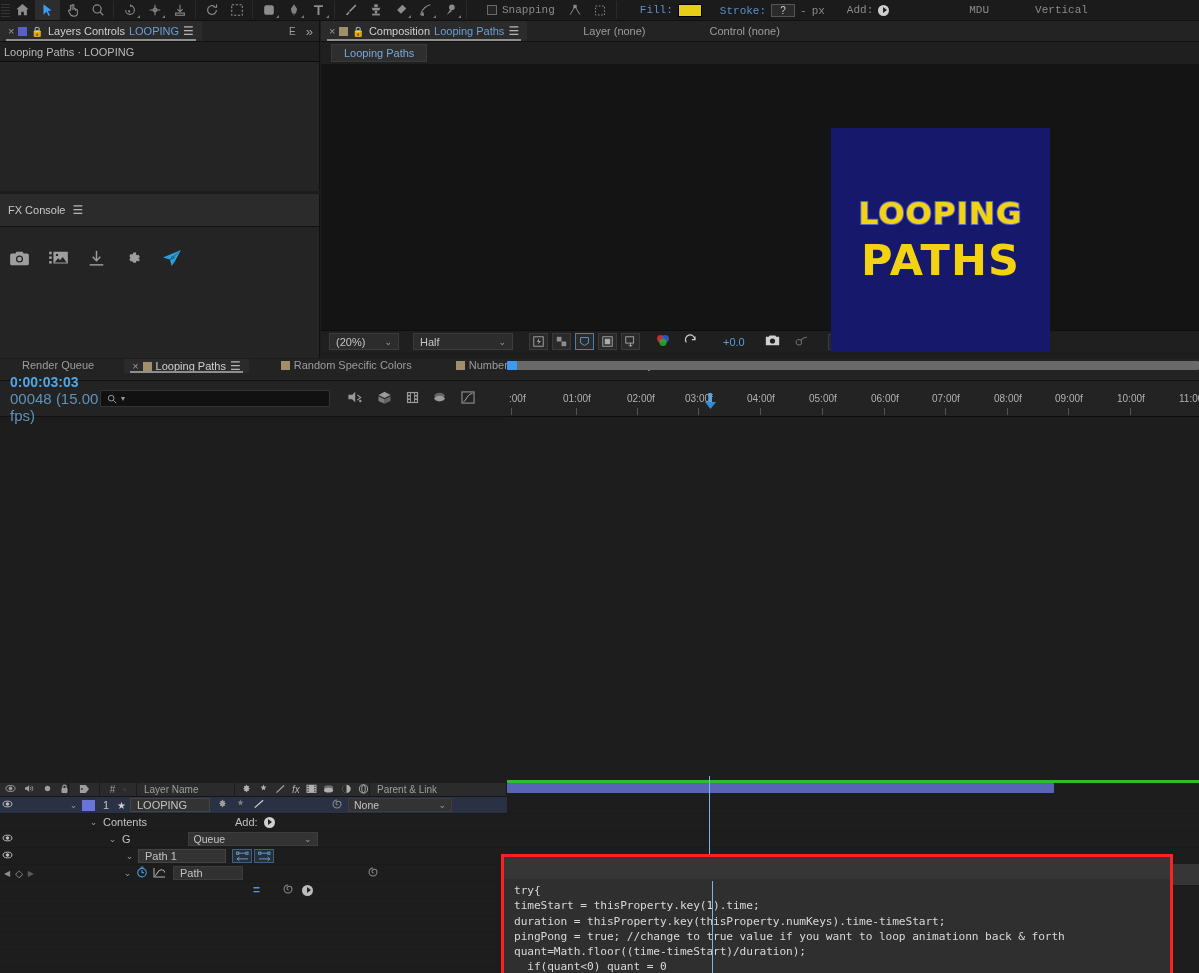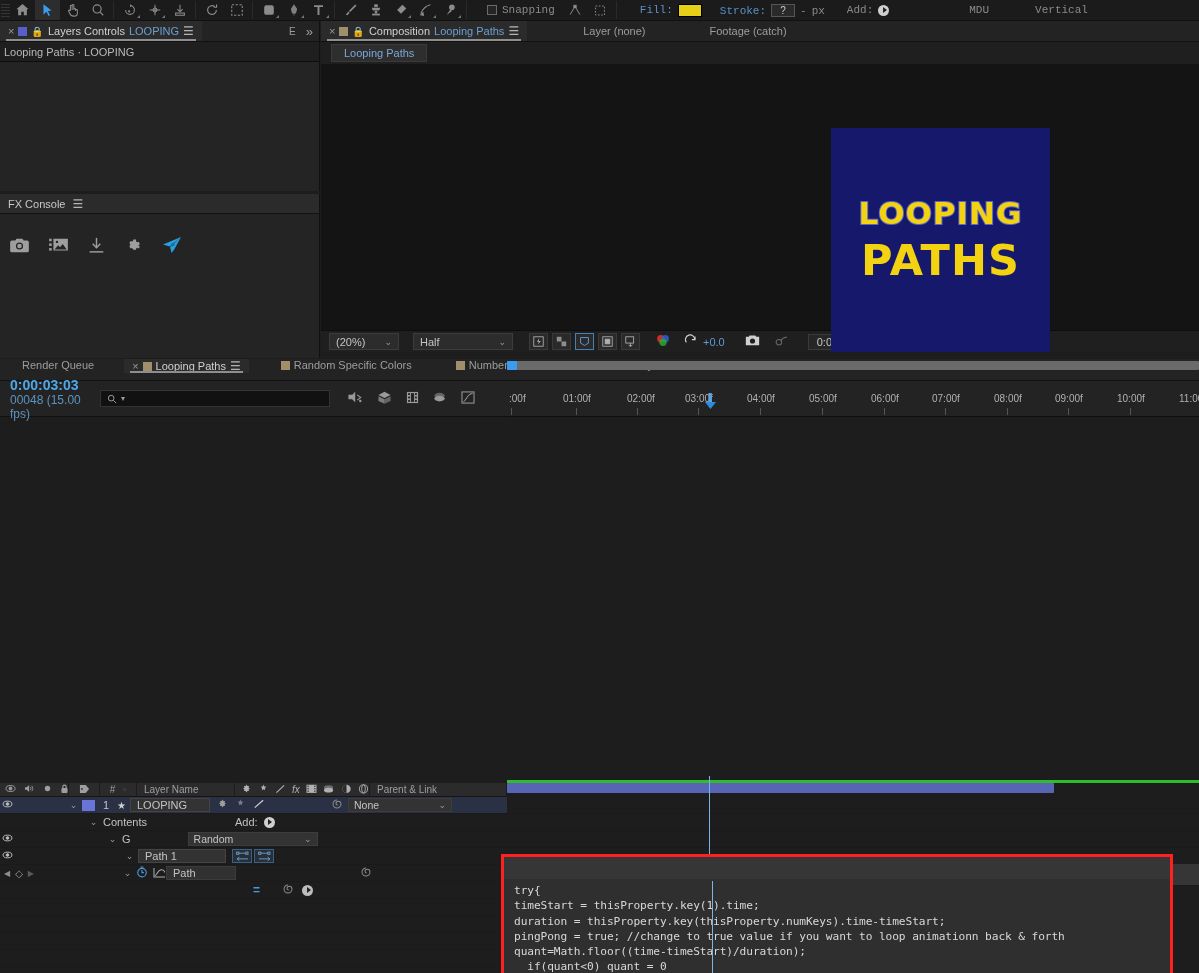--- a/index.html
+++ b/index.html
@@ -63,21 +63,21 @@
   .ptab.plain { background: transparent; color:#9d9d9d; }
 
   
   #fx-panel { position:absolute; left:0; top:21px; width:320px; height:170px; background:#1f1f1f; border-right:1px solid #111;}
   #fx-sub { height:20px; background:#1f1f1f; display:flex; align-items:center; padding-left:4px; color:#b9b9b9; font-size:11px; border-bottom:1px solid #0d0d0d;}
   #fx-body { background:#242424; height:129px; }
   #fx-more { margin-left:auto; display:flex; align-items:center; gap:10px; padding-right:6px; color:#9d9d9d;}
 
   
   #fxc-panel { position:absolute; left:0; top:194px; width:320px; height:164px; background:#242424; border-right:1px solid #111;}
-  #fxc-head { height:20px; background:#2b2b2b; display:flex; align-items:center; gap:7px; padding-left:8px; border-bottom:1px solid #121212;}
+  #fxc-head { height:33px; background:#2b2b2b; display:flex; align-items:center; gap:7px; padding-left:8px; border-bottom:1px solid #121212;}
   #fxc-icons { display:flex; align-items:center; gap:20px; padding:22px 0 0 10px; color:#9e9e9e;}
 
   
   #comp-panel { position:absolute; left:321px; top:21px; width:878px; height:332px; background:#1c1c1c; }
   #comp-tabs2 { height:22px; background:#1f1f1f; display:flex; align-items:center; padding-left:10px;}
   .comp-crumb { background:#2e2e2e; border:1px solid #3a3a3a; color:#7ba7d7; padding:2px 12px; font-size:11px;}
   #comp-view { position:relative; height:266px; background:#141414; }
   #comp-img { position:absolute; left:510px; top:64px; width:219px; height:224px; background:#16196b;
               display:flex; flex-direction:column; align-items:center; justify-content:center; gap:4px;}
   .logo-l1 { font-family:"DejaVu Sans", sans-serif; font-weight:bold; font-size:31px; letter-spacing:1px;
@@ -89,21 +89,21 @@
   .sel-box .cv { margin-left:12px; color:#9a9a9a; font-size:9px;}
   .cbtn { width:19px; height:17px; border:1px solid #3a3a3a; background:#2a2a2a; display:flex; align-items:center; justify-content:center; color:#b0b0b0;}
   .cbtn.on { border-color:#4a7fb5; }
   .time-field { background:#262626; border:1px solid #3a3a3a; color:#c8c8c8; padding:1px 8px; font-size:11px;}
 
   
   #tl-panel { position:absolute; left:0; top:359px; width:1199px; height:614px; background:#1d1d1d; }
   #tl-tabs { height:22px; background:#232323; display:flex; align-items:flex-start; border-bottom:1px solid #111;}
   #tl-head { height:36px; background:#232323; display:flex; align-items:center; border-bottom:1px solid #111; position:relative;}
   .tc-big { color:#4ea8e8; font-weight:bold; font-size:14px; }
-  .tc-small { color:#5c93bd; font-size:12px; }
+  .tc-small { color:#5c93bd; font-size:15px; }
   #tl-search { background:#111; border:1px solid #333; height:17px; width:230px; display:flex; align-items:center; padding-left:6px; gap:4px; color:#9a9a9a;}
   #tl-sw-icons { display:flex; align-items:center; gap:14px; margin-left:18px; color:#9a9a9a;}
 
   
   #ruler { position:absolute; left:507px; top:359px; width:692px; height:58px; }
   #ruler-track { position:absolute; left:0; top:2px; height:9px; background:#6a6a6a; border-radius:1px; width:692px;}
   #ruler-knob { position:absolute; left:0; top:2px; width:10px; height:9px; background:#3b9bf0; border-radius:1px;}
   #ruler-ticks { position:absolute; left:0; top:34px; width:692px; height:24px; border-bottom:1px solid #0d0d0d;}
   .rt-lab { position:absolute; top:0; color:#b2b2b2; font-size:10px; }
   .rt-mark { position:absolute; top:15px; width:1px; height:7px; background:#555;}
@@ -380,21 +380,21 @@
     <div class="panel-tabbar">
       <div class="ptab sel">
         <span class="x">×</span>
         <span class="sq tan"></span>
         <span class="lock">🔒</span>
         <span class="nm">Composition</span>
         <span class="doc">Looping Paths</span>
         <span class="burger">☰</span>
       </div>
       <div class="ptab plain" style="margin-left:48px;">Layer  (none)</div>
-      <div class="ptab plain" style="margin-left:48px;">Footage  (catch)</div>
+      <div class="ptab plain" style="margin-left:48px;">Control  (none)</div>
     </div>
 
     <div id="comp-tabs2">
       <span class="comp-crumb">Looping Paths</span>
     </div>
 
     <div id="comp-view">
       <div id="comp-img">
         <div class="logo-l1">LOOPING</div>
         <div class="logo-l2">PATHS</div>
@@ -447,21 +447,21 @@
             <circle cx="10.6" cy="5.4" r="4.2" fill="#2f5fd0" opacity=".85"></circle>
             <circle cx="8" cy="9.6" r="4.2" fill="#2aaa2f" opacity=".85"></circle>
           </svg>
       </span>
       <span style="margin-left:8px;">
         <svg width="13" height="13" viewBox="0 0 14 14" fill="none" stroke="#cfcfcf" stroke-width="1.3">
             <path d="M11.6 6.2A5 5 0 102.6 9"></path>
             <path d="M11.8 2.6v3.4H8.5"></path>
           </svg>
       </span>
-      <span style="color:#5d9ad5;margin-left:0;">+0.0</span>
+      <span style="color:#5d9ad5;margin-left:20px;">+0.0</span>
       <span style="margin-left:14px;">
         <svg width="15" height="13" viewBox="0 0 18 14" fill="#cfcfcf">
             <path d="M5.6 1h6.8l1.2 1.6H17v10H1v-10h3.4z"></path>
             <circle cx="9" cy="7.6" r="3.1" fill="#1f1f1f"></circle>
           </svg>
       </span>
       <span style="margin-left:8px;color:#6b6b6b;">
         <svg width="14" height="12" viewBox="0 0 16 14" fill="none" stroke="currentColor" stroke-width="1.2">
             <circle cx="5.5" cy="8.5" r="3.2"></circle>
             <path d="M8 6.5c2-3.5 5-4 7-3.8"></path>
@@ -710,21 +710,21 @@
         <span class="eye">
           <svg width="11" height="8" viewBox="0 0 12 9" fill="none" stroke="currentColor" stroke-width="1.1">
               <ellipse cx="6" cy="4.5" rx="5" ry="3.2"></ellipse>
               <circle cx="6" cy="4.5" r="1.5" fill="currentColor"></circle>
             </svg>
         </span>
         <span style="width:92px;"></span>
         <span class="chev">⌄</span>
         <span style="margin-left:4px;">G</span>
         <span class="blendsel" style="margin-left:57px;">
-          <span>Random</span>
+          <span>Queue</span>
           <span style="font-size:9px;color:#999;">⌄</span>
         </span>
       </div>
 
       <div class="lrow">
         <span class="eye">
           <svg width="11" height="8" viewBox="0 0 12 9" fill="none" stroke="currentColor" stroke-width="1.1">
               <ellipse cx="6" cy="4.5" rx="5" ry="3.2"></ellipse>
               <circle cx="6" cy="4.5" r="1.5" fill="currentColor"></circle>
             </svg>
@@ -768,21 +768,21 @@
               <path d="M6.5 4.4v2.8h2"></path>
               <path d="M5 1.2h3"></path>
             </svg>
         </span>
         <span class="graph-ic" style="margin-left:5px;">
           <svg width="13" height="11" viewBox="0 0 14 12" fill="none" stroke="#b0b0b0" stroke-width="1.1">
               <path d="M1 1v10h12"></path>
               <path d="M2 9.4C4 9.4 5 3 9 3s3.4 3 3.4 3"></path>
             </svg>
         </span>
-        <span class="name-box" style="width:70px;background:#313131;border-color:#3c3c3c;">Path</span>
+        <span class="name-box" style="width:70px;margin-left:7px;background:#313131;border-color:#3c3c3c;">Path</span>
         <span class="swirl" style="margin-left:124px;">
           <svg width="12" height="12" viewBox="0 0 13 13" fill="none" stroke="currentColor" stroke-width="1.1">
               <path d="M6.5 2.2a4.3 4.3 0 104.3 4.3c0-2-1.6-3.1-3-3.1s-2.4 1-2.4 2.2 1 1.9 1.9 1.9"></path>
             </svg>
         </span>
       </div>
 
       <div class="lrow">
         <span style="width:253px;"></span>
         <span style="color:#4a9ce0;font-weight:bold;font-size:12px;">=</span>

